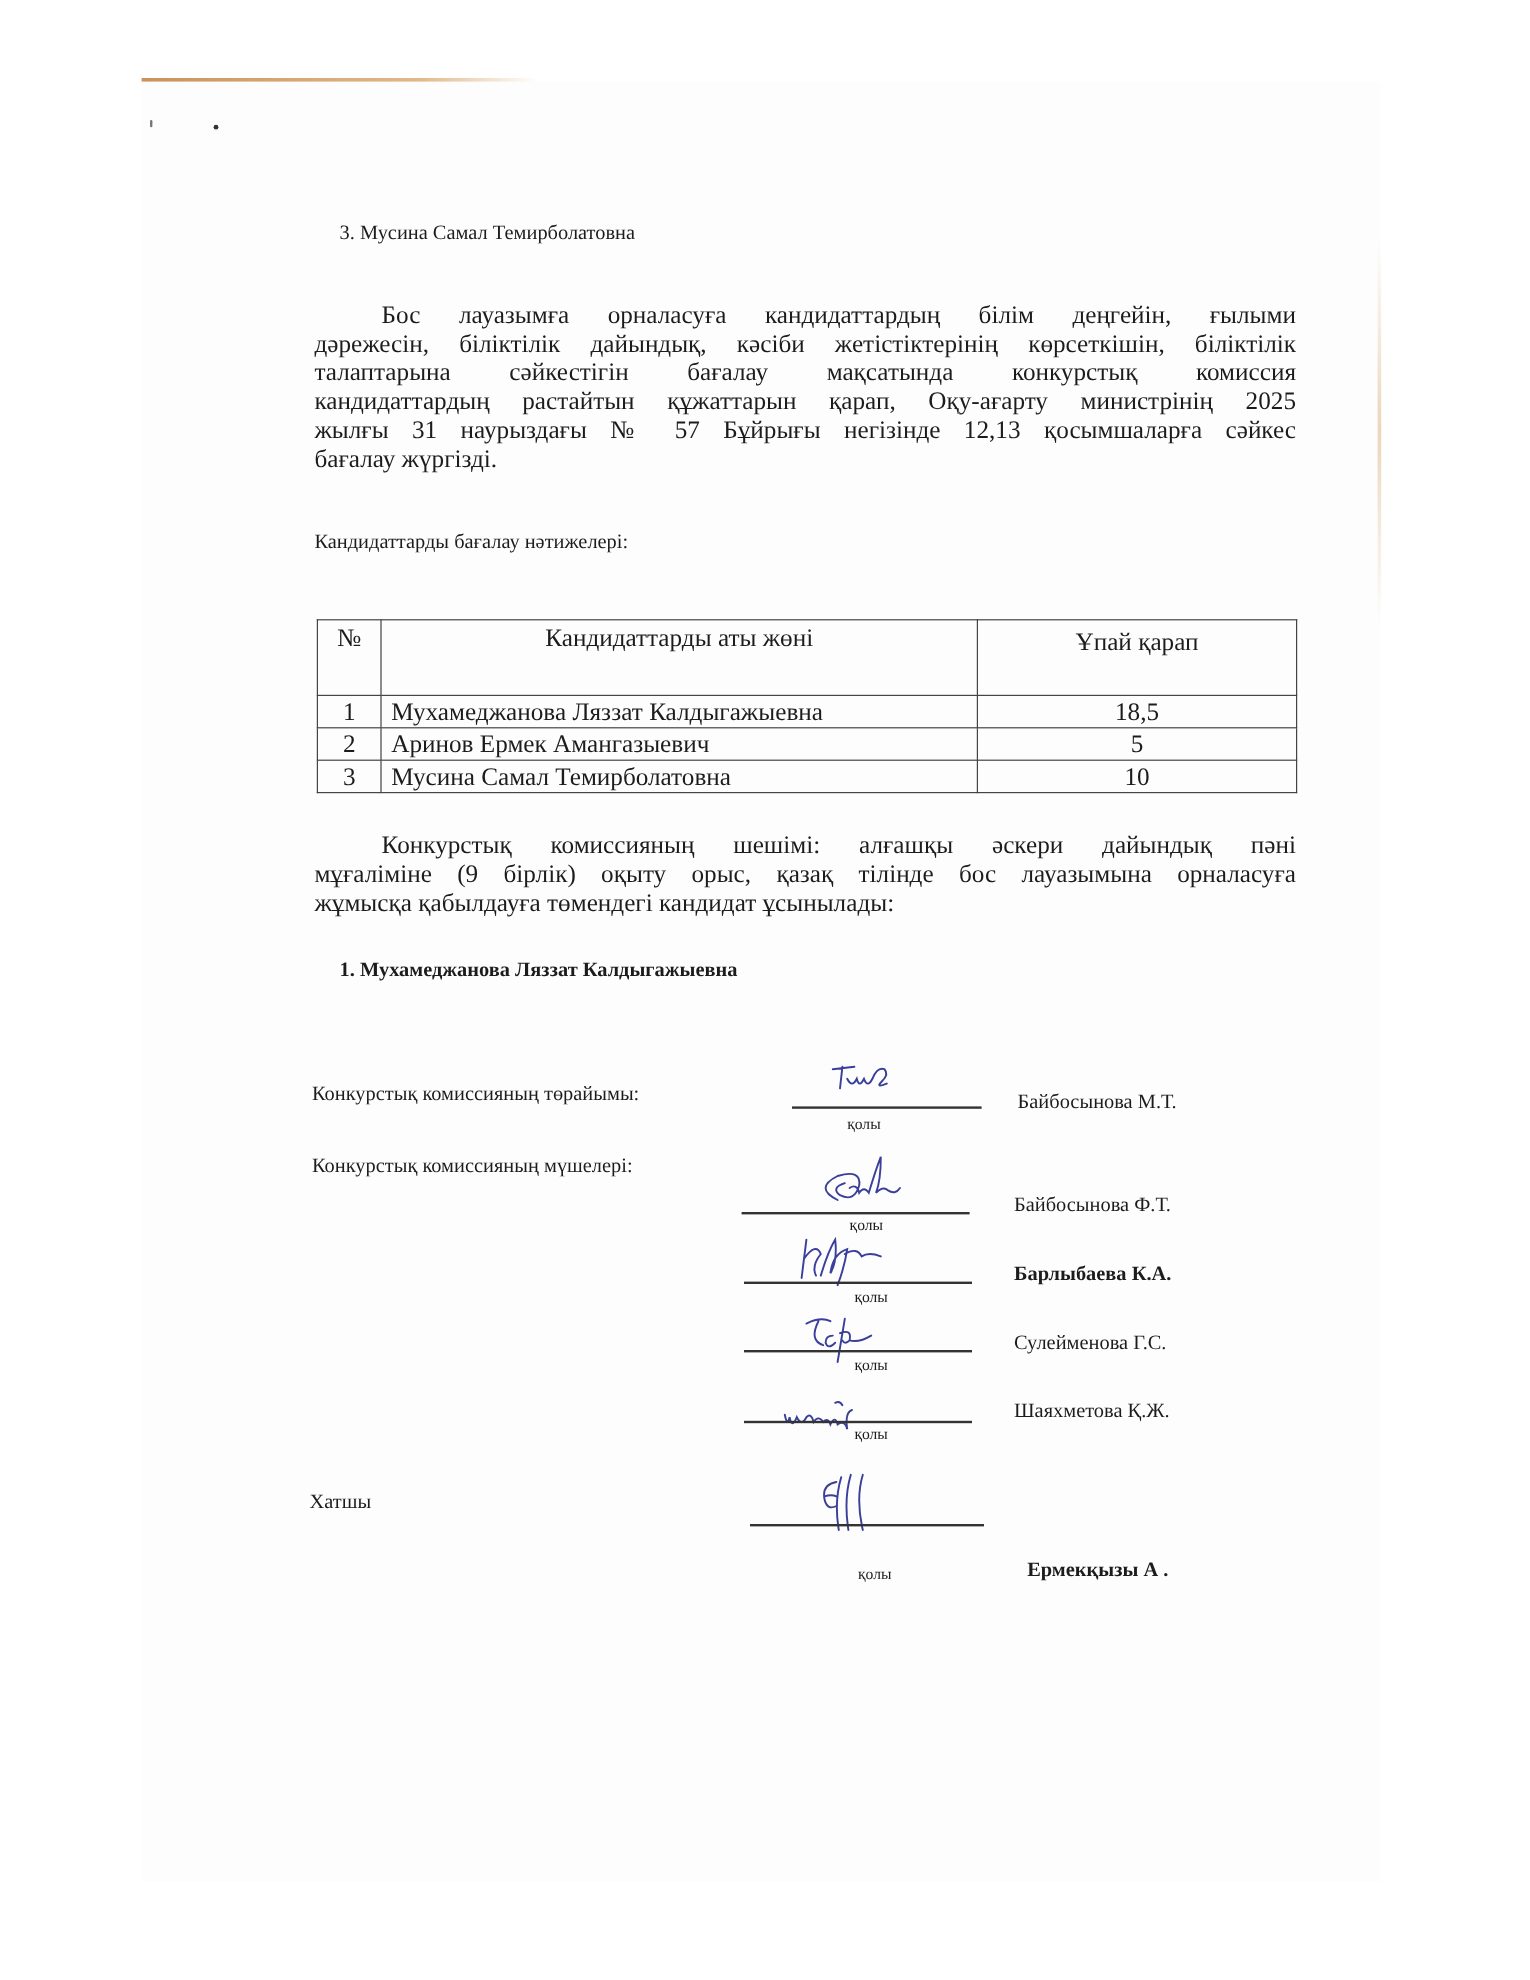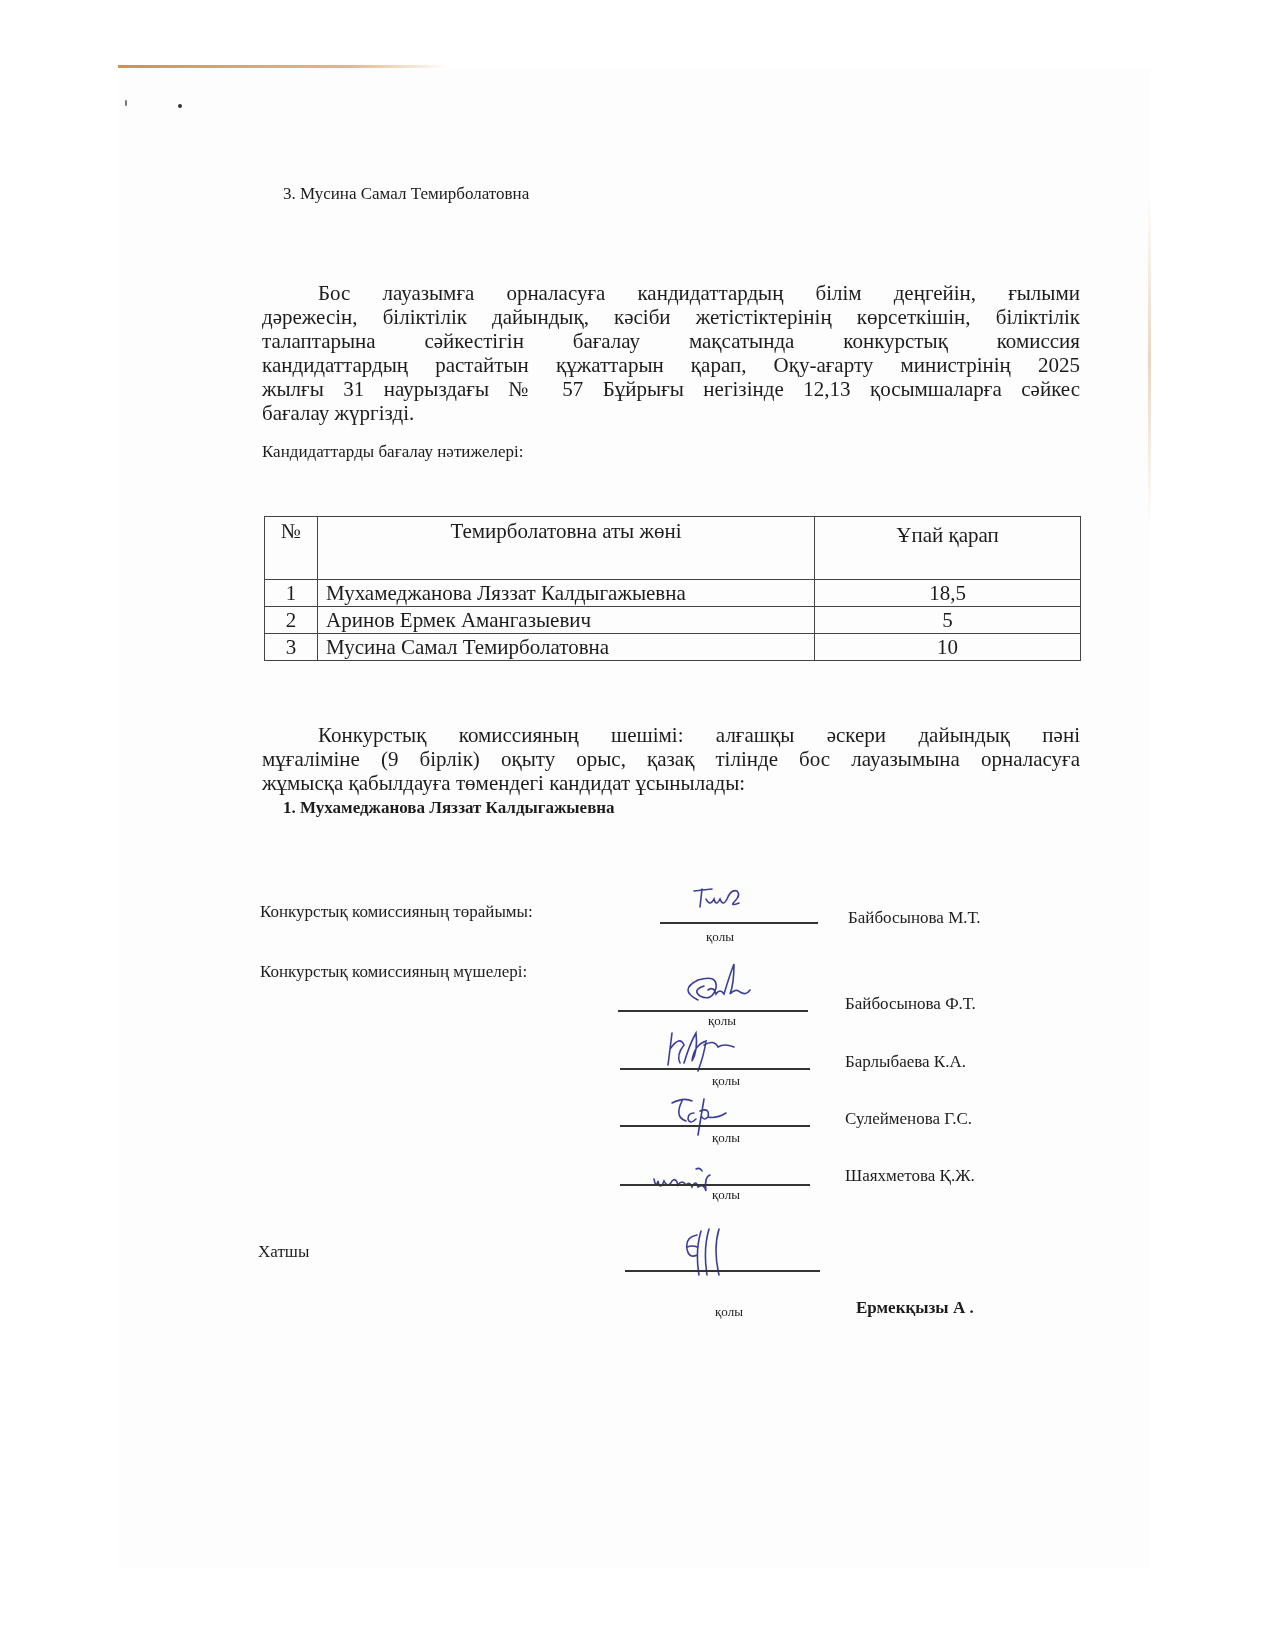--- a/index.html
+++ b/index.html
@@ -21,21 +21,21 @@
     position: absolute; left: 1148px; top: 200px; width: 3px; height: 320px;
     background: linear-gradient(180deg, rgba(230,200,170,0), #ecd5bd, rgba(230,200,170,0));
   }
   .speck { position: absolute; background: #333; border-radius: 50%; }
   .t { position: absolute; font-size: 17px; line-height: 24px; white-space: nowrap; }
   .para {
     position: absolute; left: 262px; width: 818px; font-size: 21px; line-height: 24px;
     text-align: justify; text-indent: 36px;
   }
   .para .ln { display: block; text-align: justify; text-align-last: justify; text-indent: 0; }
-  .para .ln.first { text-indent: 36px; margin-top: 31px; }
+  .para .ln.first { text-indent: 36px; }
   .para .ln.last { text-align-last: left; }
 
   table.scores {
     position: absolute; left: 264px; top: 516px; width: 817px;
     border-collapse: collapse; font-size: 21px;
   }
   table.scores td, table.scores th {
     border: 1.5px solid #444; padding: 0 8px; font-weight: normal; vertical-align: top;
   }
   table.scores th { height: 56px; padding-top: 2px; }
@@ -69,21 +69,21 @@
   <span class="ln">жылғы 31 наурыздағы № 57 Бұйрығы негізінде 12,13 қосымшаларға сәйкес</span>
   <span class="ln last">бағалау жүргізді.</span>
 </div>
 
 <div class="t" style="left:262px;top:440px;">Кандидаттарды бағалау нәтижелері:</div>
 
 <table class="scores">
   <thead>
     <tr>
       <th class="c-num">№</th>
-      <th class="c-head-name">Темирболатовна аты жөні</th>
+      <th class="c-head-name">Кандидаттарды аты жөні</th>
       <th class="c-score" style="padding-top:6px;">Ұпай қарап</th>
     </tr>
   </thead>
   <tbody>
     <tr>
       <td class="c-num">1</td>
       <td class="c-name">Мухамеджанова Ляззат  Калдыгажыевна</td>
       <td class="c-score">18,5</td>
     </tr>
     <tr>
@@ -122,21 +122,21 @@
 </svg>
 <div class="sig-line" style="left:618px;top:1010px;width:190px;"></div>
 <div class="sig-cap" style="left:708px;top:1014px;">қолы</div>
 <div class="t" style="left:845px;top:992px;">Байбосынова Ф.Т.</div>
 
 <svg class="signature" style="left:660px;top:1025px;" width="90" height="55" viewBox="0 0 90 55">
   <path d="M12 8 L8 40 M10 24 q10 -14 14 -4 q-8 10 -4 18 M24 38 q6 -20 12 -30 q2 18 -4 28 q2 -16 14 -20 q-2 14 -8 30 M44 20 q10 -6 14 2 q6 -4 16 0"></path>
 </svg>
 <div class="sig-line" style="left:620px;top:1068px;width:190px;"></div>
 <div class="sig-cap" style="left:712px;top:1074px;">қолы</div>
-<div class="t" style="left:845px;top:1050px;">Барлыбаева К.А.</div>
+<div class="t" style="left:845px;top:1050px;font-weight:bold;">Барлыбаева К.А.</div>
 
 <svg class="signature" style="left:668px;top:1095px;" width="70" height="45" viewBox="0 0 70 45">
   <path d="M4 8 q12 -6 20 -2 M14 6 q-8 16 4 20 M26 18 q-6 0 -6 6 q2 6 8 0 M36 4 L30 40 M32 16 q10 -4 8 6 q-4 4 -6 0 M40 22 q8 2 18 -4"></path>
 </svg>
 <div class="sig-line" style="left:620px;top:1125px;width:190px;"></div>
 <div class="sig-cap" style="left:712px;top:1131px;">қолы</div>
 <div class="t" style="left:845px;top:1107px;">Сулейменова Г.С.</div>
 
 <svg class="signature" style="left:650px;top:1165px;" width="80" height="30" viewBox="0 0 80 30">
   <path d="M4 14 q2 10 4 2 q2 10 6 0 q4 8 8 0 q4 -4 6 4 q4 -6 8 0 q4 -4 6 2 q4 -8 6 0 q6 -4 8 4 q-2 -14 4 -16 M46 4 q4 -2 6 2"></path>

